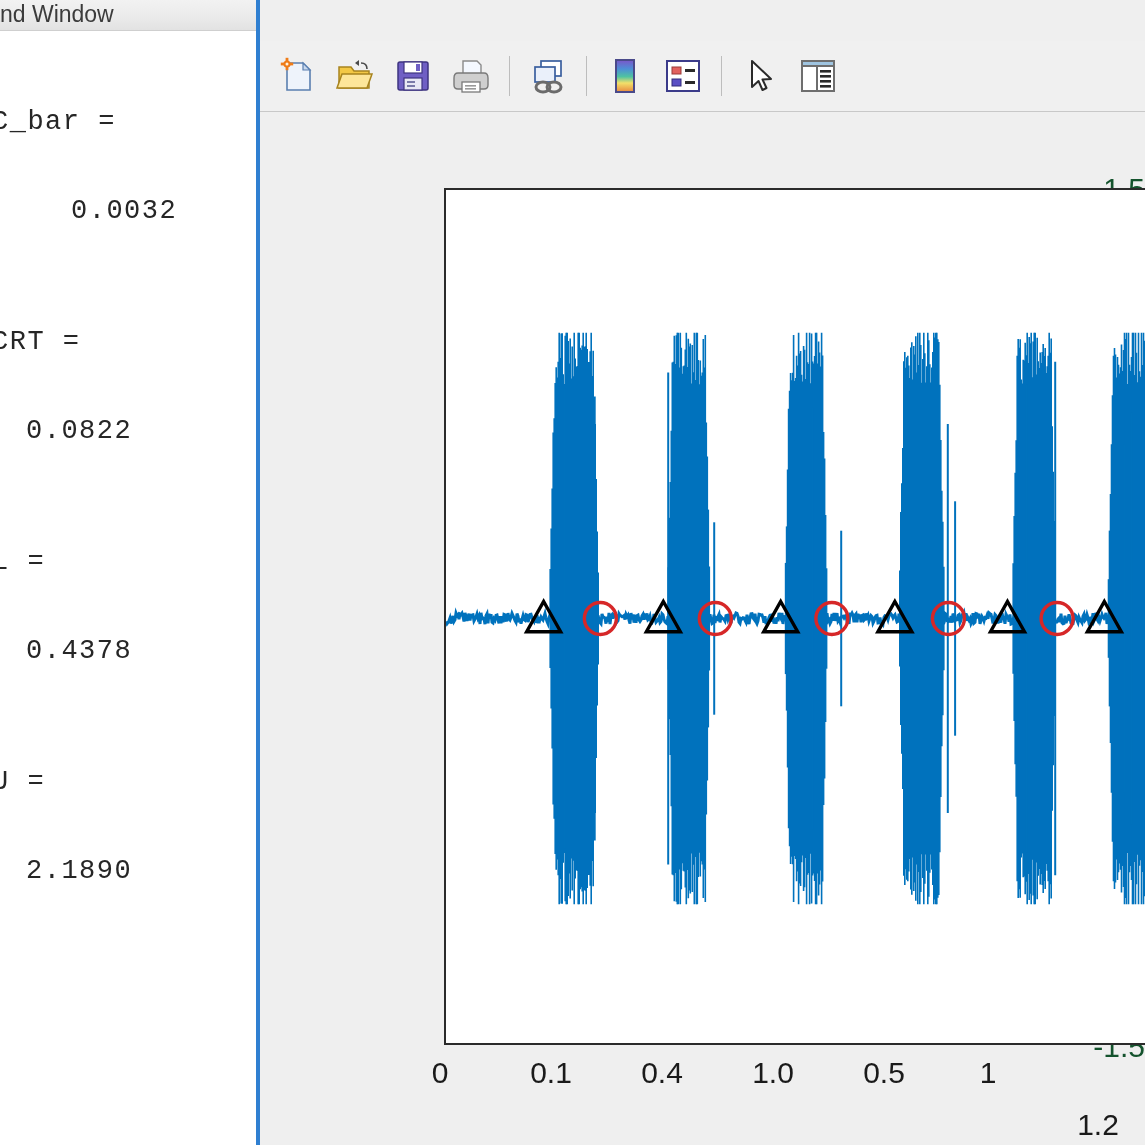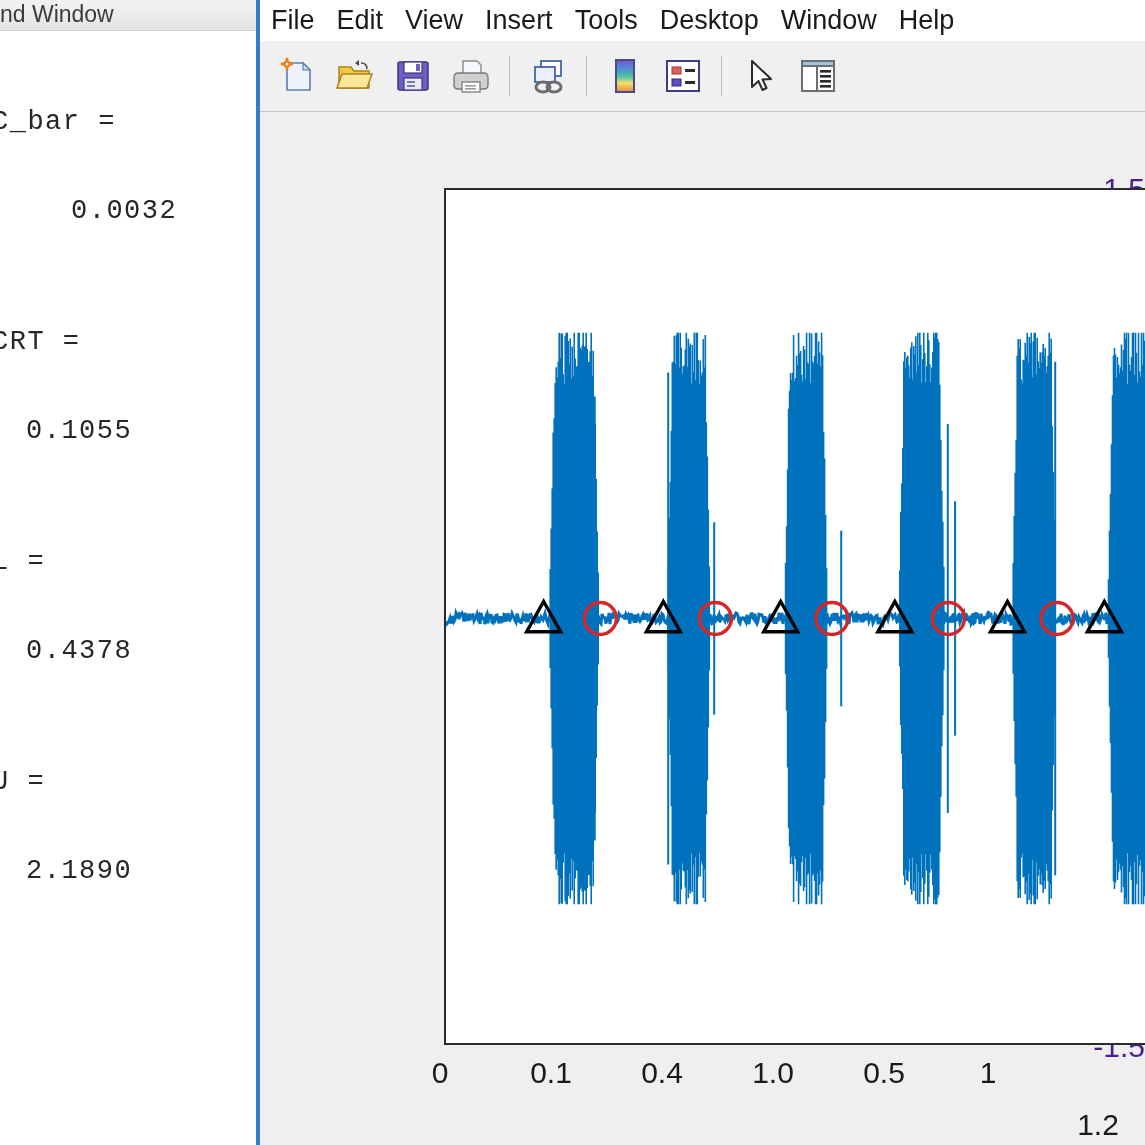--- a/index.html
+++ b/index.html
@@ -93,21 +93,21 @@
     border:2px solid #2b2b2b;
     border-right:none;
     box-sizing:border-box;
     overflow:hidden;
   }
   #axes-clip{position:absolute;inset:0;overflow:hidden;}
   #axes-svg{position:absolute;left:0;top:0;}
 
   .ytick-label{
     position:absolute;right:0;
-    font-size:30px;color:#4c1d95;text-align:right;
+    font-size:30px;color:#14532d;text-align:right;
     white-space:nowrap;
     font-family:"Liberation Sans",sans-serif;
   }
   .ytick-mark{
     position:absolute;width:11px;height:2px;background:#2b2b2b;
   }
   .xtick-label{
     position:absolute;
     font-size:30px;color:#1a1a1a;text-align:center;
     white-space:nowrap;transform:translateX(-50%);
@@ -119,45 +119,33 @@
 
 <div id="cmd-window">
   <div id="cmd-titlebar">
     <span id="cmd-title-text">mand Window</span>
   </div>
   <div id="cmd-body">
     <div class="cmd-line" style="top:76px;">C_bar =</div>
     <div class="cmd-line cmd-val" style="top:165px;margin-left:45px;">0.0032</div>
 
     <div class="cmd-line" style="top:296px;">CRT =</div>
-    <div class="cmd-line cmd-val" style="top:385px;">0.1055</div>
+    <div class="cmd-line cmd-val" style="top:385px;">0.0822</div>
 
     <div class="cmd-line" style="top:516px;">L =</div>
     <div class="cmd-line cmd-val" style="top:605px;text-align:right;">0.4378</div>
 
     <div class="cmd-line" style="top:736px;">U =</div>
     <div class="cmd-line cmd-val" style="top:825px;text-align:right;">2.1890</div>
   </div>
 </div>
 
 <div id="figure-window">
   <div id="fig-left-border"></div>
 
-  <div id="menubar">
-    <div id="menubar-inner">
-      <div class="menu-item">File</div>
-      <div class="menu-item">Edit</div>
-      <div class="menu-item">View</div>
-      <div class="menu-item">Insert</div>
-      <div class="menu-item">Tools</div>
-      <div class="menu-item">Desktop</div>
-      <div class="menu-item">Window</div>
-      <div class="menu-item">Help</div>
-    </div>
-  </div>
 
   <div id="toolbar">
 
     <div class="tb-btn">
       <svg width="40" height="40" viewBox="0 0 40 40">
         <path d="M10 7 h16 l7 7 v20 h-23 z" fill="#eef3fb" stroke="#5a7fb0" stroke-width="1.6"></path>
         <path d="M26 7 v7 h7 z" fill="#c9d9ee" stroke="#5a7fb0" stroke-width="1.2"></path>
         <g fill="#ef7c18">
           <circle cx="10" cy="8" r="3.6"></circle>
           <rect x="8.6" y="1.8" width="2.8" height="4"></rect>

